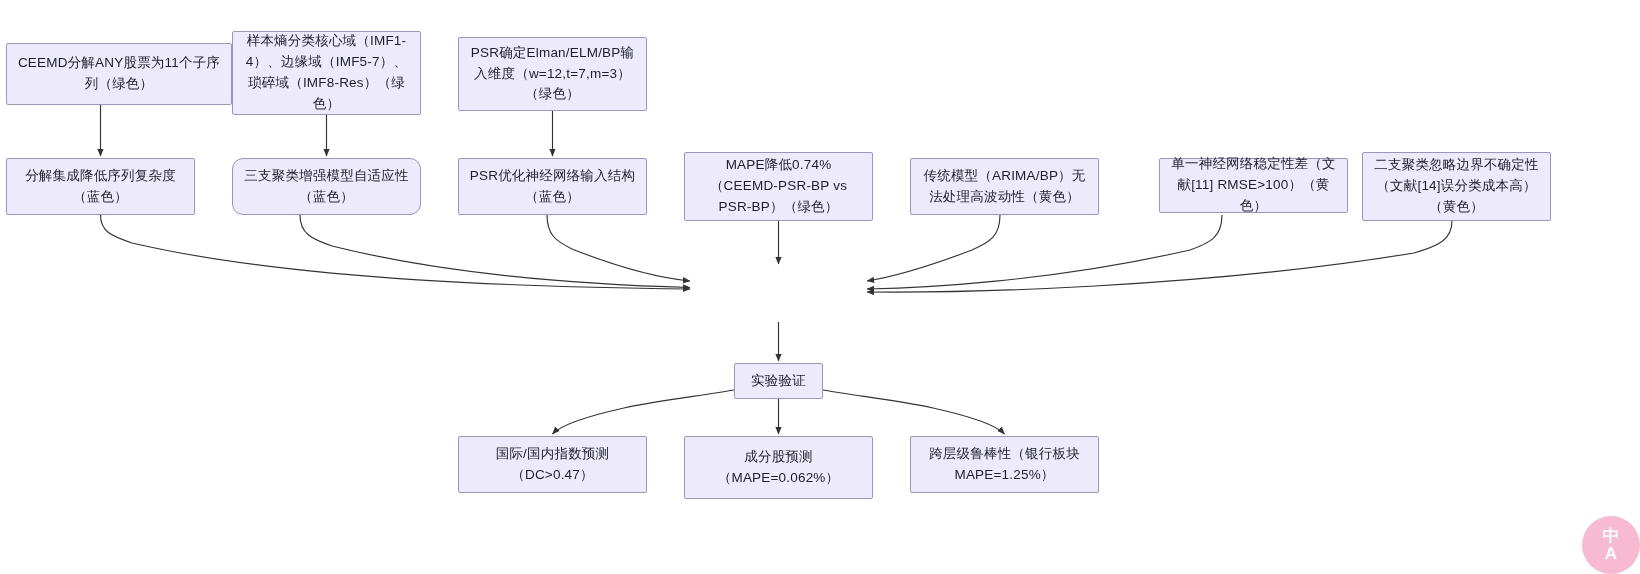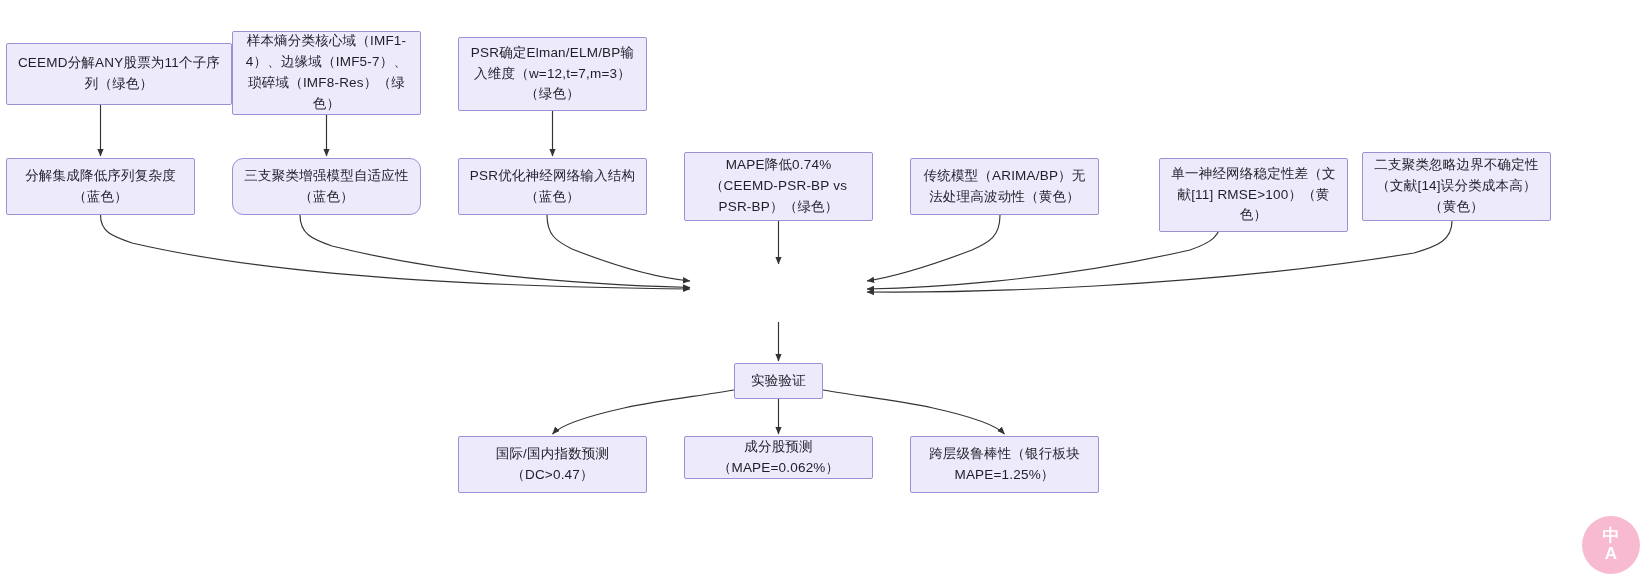--- a/index.html
+++ b/index.html
@@ -133,38 +133,38 @@
   </div>
 
   <div class="node" style="left:684px; top:152px; width:189px; height:69px;">
     <span>MAPE降低0.74%（CEEMD-PSR-BP vs PSR-BP）（绿色）</span>
   </div>
 
   <div class="node" style="left:910px; top:158px; width:189px; height:57px;">
     <span>传统模型（ARIMA/BP）无法处理高波动性（黄色）</span>
   </div>
 
-  <div class="node" style="left:1159px; top:158px; width:189px; height:74px;text-align:center;">
+  <div class="node" style="left:1159px; top:158px; width:189px; height:55px;text-align:center;">
     <span>单一神经网络稳定性差（文献[11] RMSE&gt;100）（黄色）</span>
   </div>
 
   <div class="node" style="left:1362px; top:152px; width:189px; height:69px;justify-content:flex-end;">
     <span>二支聚类忽略边界不确定性（文献[14]误分类成本高）（黄色）</span>
   </div>
 
 
   <div class="node" style="left:734px; top:363px; width:89px; height:36px;">
     <span>实验验证</span>
   </div>
 
   <div class="node" style="left:458px; top:436px; width:189px; height:57px;">
     <span>国际/国内指数预测（DC&gt;0.47）</span>
   </div>
 
-  <div class="node" style="left:684px; top:436px; width:189px; height:43px;">
+  <div class="node" style="left:684px; top:436px; width:189px; height:63px;">
     <span>成分股预测（MAPE=0.062%）</span>
   </div>
 
   <div class="node" style="left:910px; top:436px; width:189px; height:57px;">
     <span>跨层级鲁棒性（银行板块MAPE=1.25%）</span>
   </div>
 
   <div class="watermark" style="left:1582px; top:516px;">
     <div class="wm-inner">
       <div>中</div>

